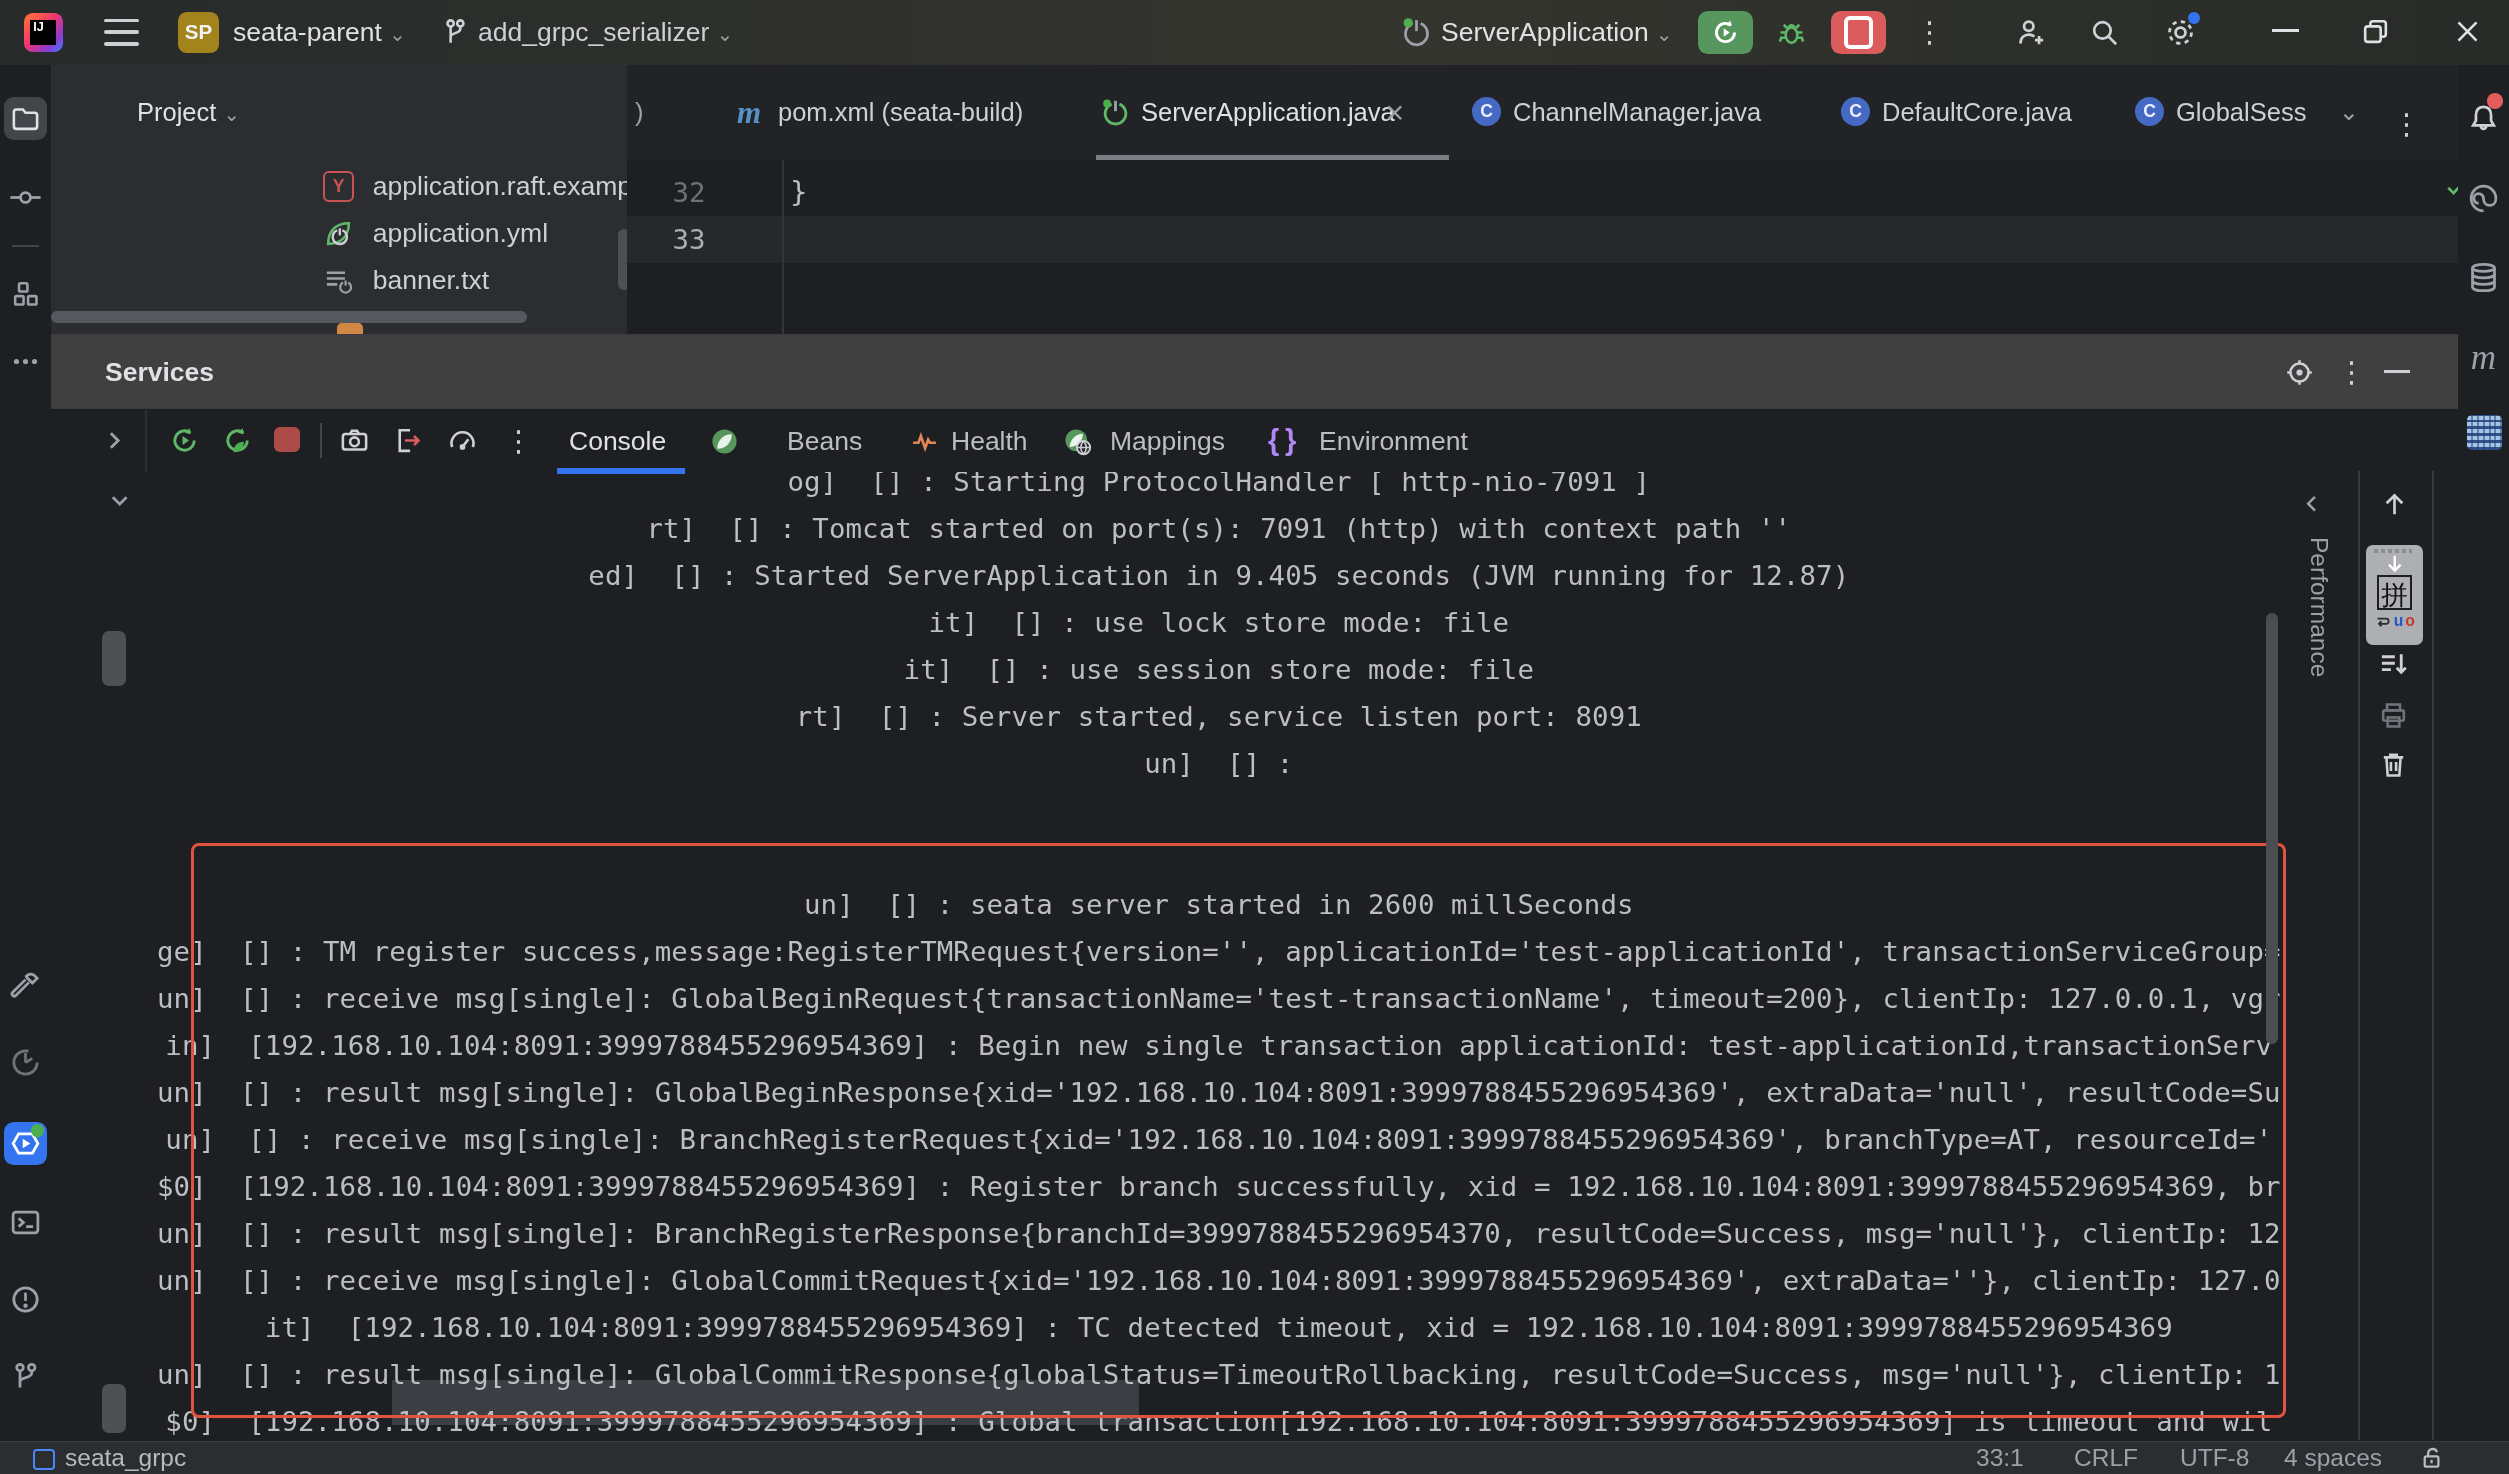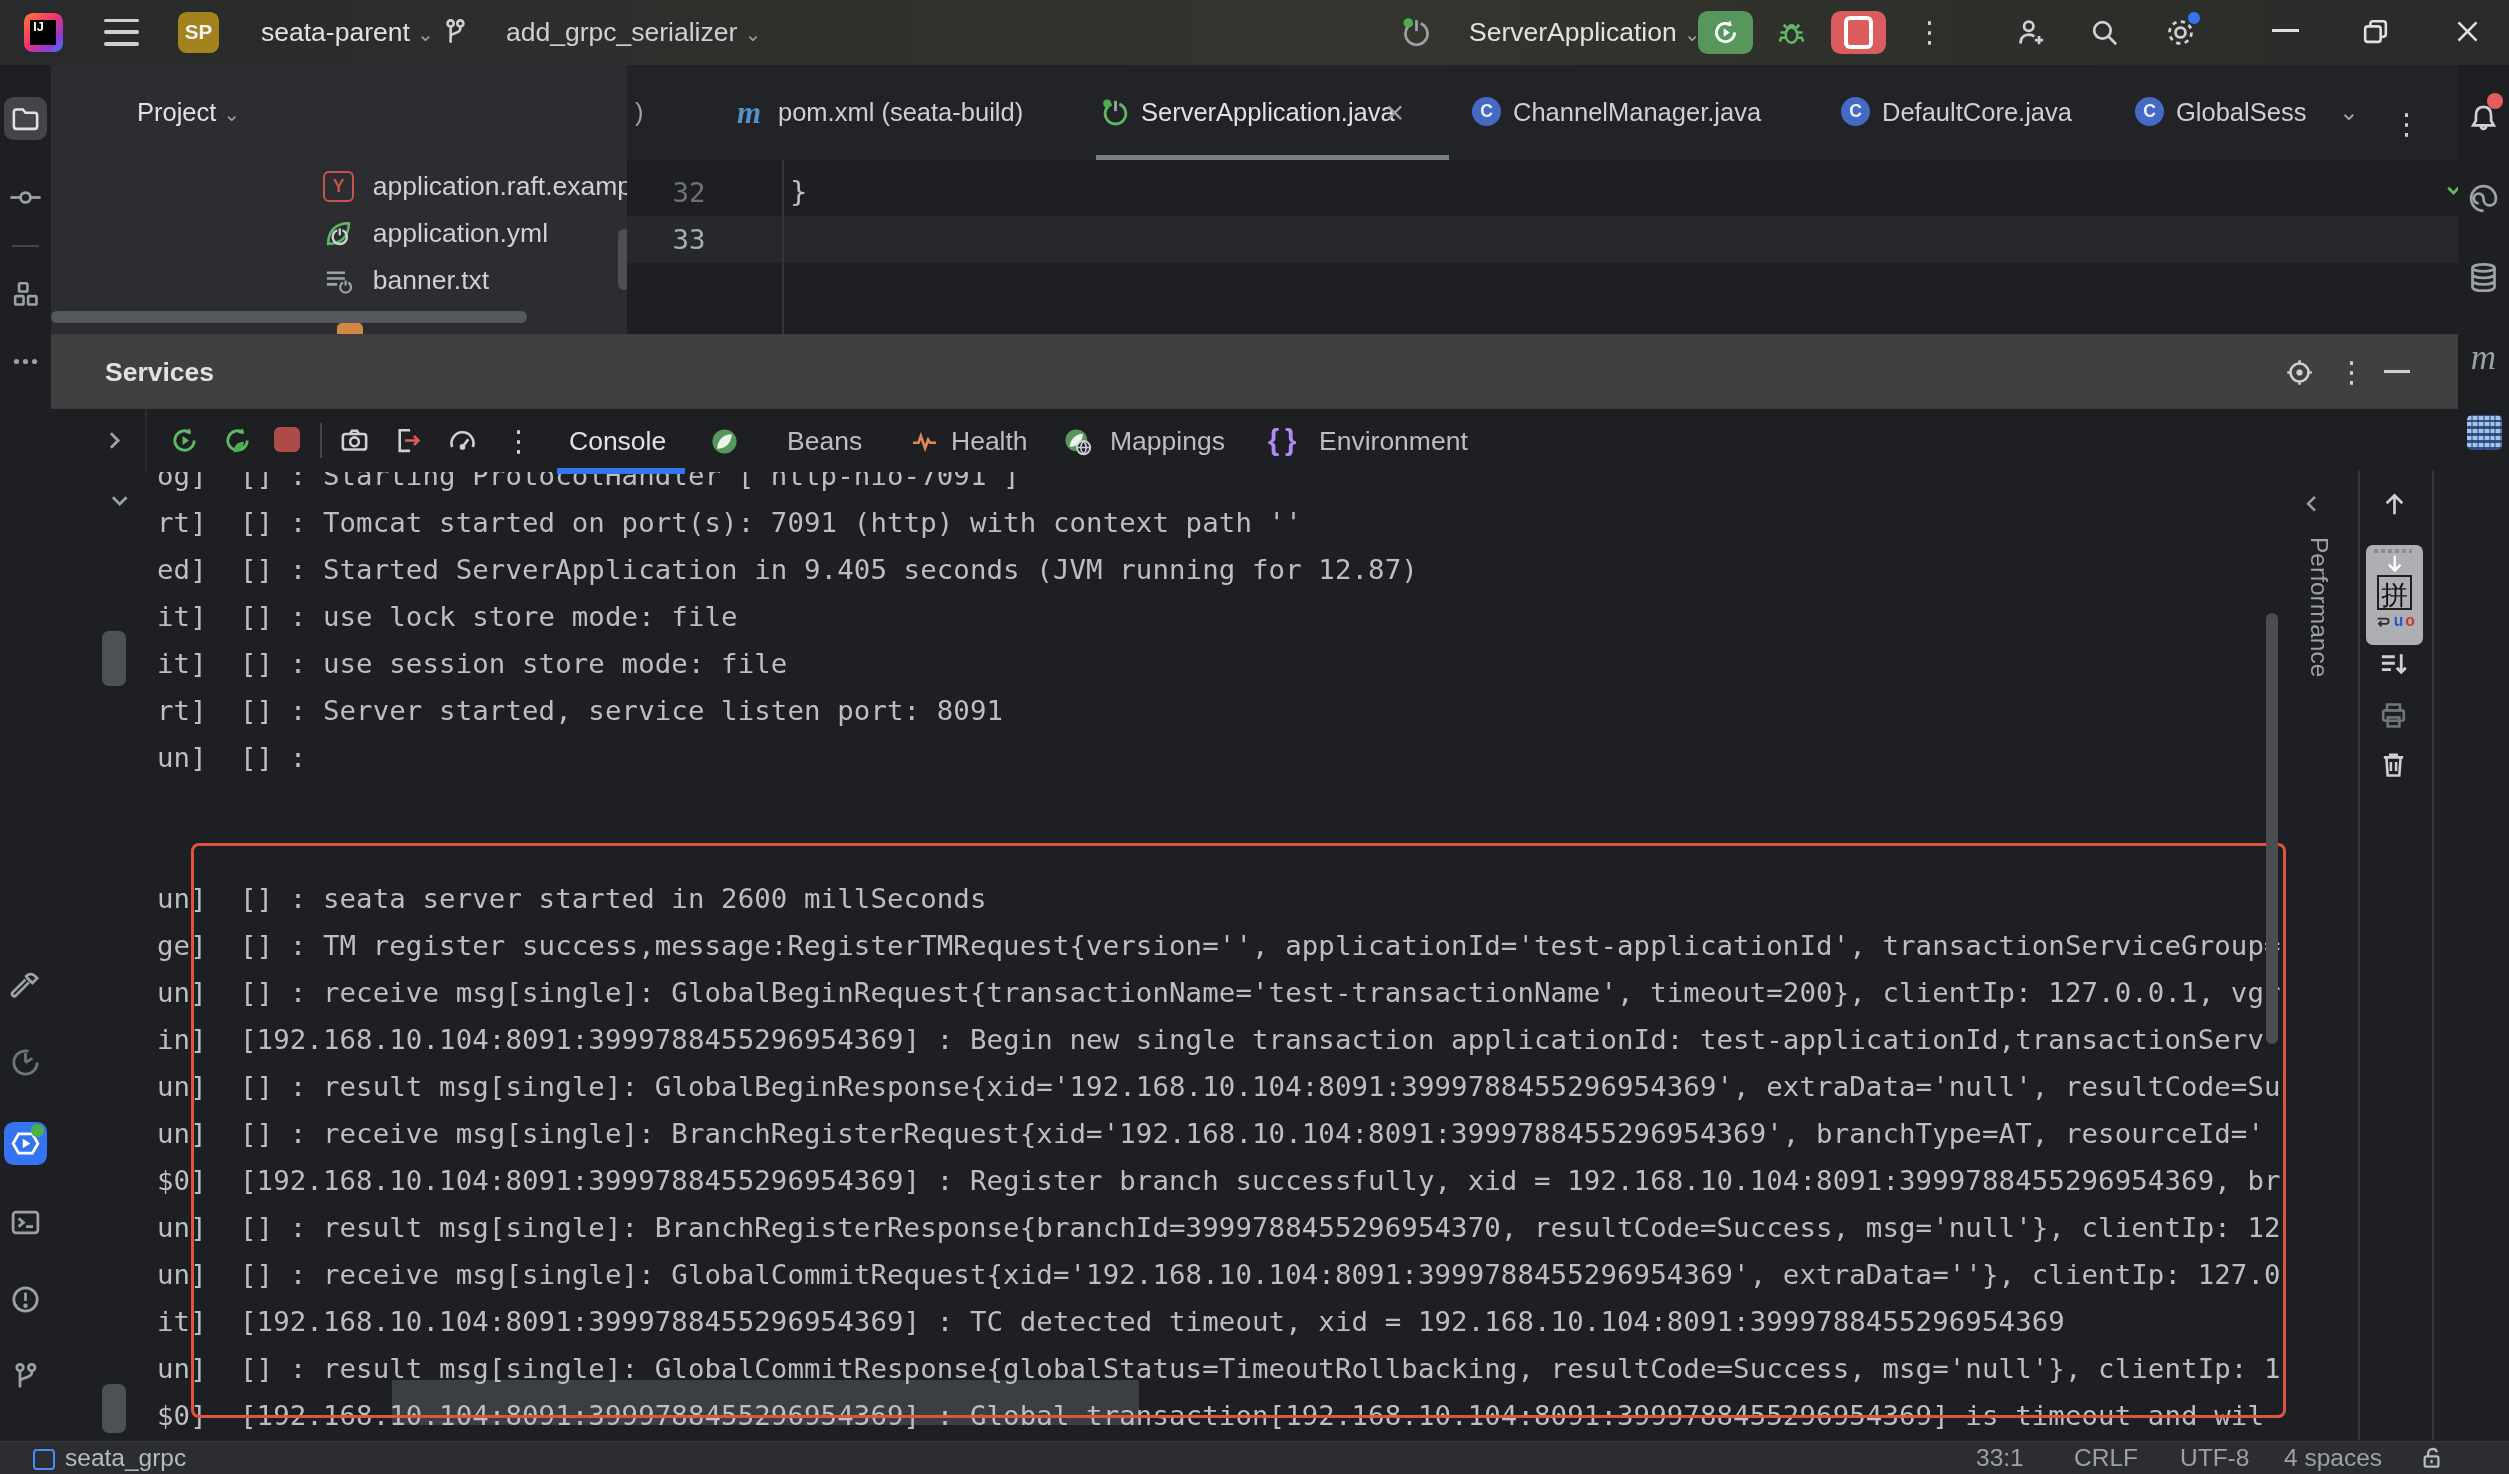--- a/index.html
+++ b/index.html
@@ -4,21 +4,21 @@
 <style>
   html,body{margin:0;padding:0;background:#141517;}
   #screen{position:relative;width:2509px;height:1474px;background:#1e1f22;overflow:hidden;
           font-family:"Liberation Sans",sans-serif;color:#bcbec4;}
   .abs{position:absolute;}
   .mono{font-family:"DejaVu Sans Mono",monospace;}
   svg{display:block;}
   
   #titlebar{left:0;top:0;width:2509px;height:65px;
     background:linear-gradient(90deg,#282a2b 0%,#2e302c 30%,#34352e 55%,#2d2f2a 78%,#292b29 100%);}
-  .tb-text{color:#dfe1e5;font-size:26.5px;line-height:65px;font-weight:500;margin-left:28px;}
+  .tb-text{color:#dfe1e5;font-size:26.5px;line-height:65px;font-weight:500;}
   .tb-dim{color:#ced0d6;font-weight:400;}
   .chev{color:#9da0a8;font-size:19.6px;}
   .tb-btn{width:55px;height:43px;border-radius:9.8px;display:flex;align-items:center;justify-content:center;}
   
   #row2{left:0;top:65px;width:2509px;height:95px;background:#212327;}
   .tab-label{color:#ced0d6;font-size:25.5px;line-height:95px;white-space:nowrap;}
   .tab-active .tab-label{color:#dfe1e5;}
   
   .sidebar{background:#1e1f22;}
   .sb-icon{width:43px;height:43px;display:flex;align-items:center;justify-content:center;color:#9da0a8;}
@@ -320,21 +320,21 @@
           <path d="M12 2.5 v3 M12 18.5 v3 M2.5 12 h3 M18.5 12 h3"></path>
         </svg>
     </div>
     <div class="abs" style="left:2286px;top:21.6px;color:#ced0d6;font-size:29px;line-height:31px;">⋮</div>
     <div class="abs" style="left:2333px;top:35px;width:25.5px;height:2.9px;background:#ced0d6;"></div>
   </div>
 
   <div class="abs" style="left:51px;top:410px;width:2235px;height:1031px;overflow:hidden;background:#1e1f22;">
 
     <div class="abs" style="left:341px;top:970px;width:747px;height:45px;background:#3b3e42;"></div>
-    <div class="abs" style="left:106px;top:42px;">
+    <div class="abs" style="left:106px;top:48px;text-align:center;">
       <div class="cline mono">og]  [] : Starting ProtocolHandler [ http-nio-7091 ]</div>
       <div class="cline mono">rt]  [] : Tomcat started on port(s): 7091 (http) with context path ''</div>
       <div class="cline mono">ed]  [] : Started ServerApplication in 9.405 seconds (JVM running for 12.87)</div>
       <div class="cline mono">it]  [] : use lock store mode: file</div>
       <div class="cline mono">it]  [] : use session store mode: file</div>
       <div class="cline mono">rt]  [] : Server started, service listen port: 8091</div>
       <div class="cline mono">un]  [] :</div>
       <div class="cline mono"></div>
       <div class="cline mono"></div>
       <div class="cline mono">un]  [] : seata server started in 2600 millSeconds</div>

